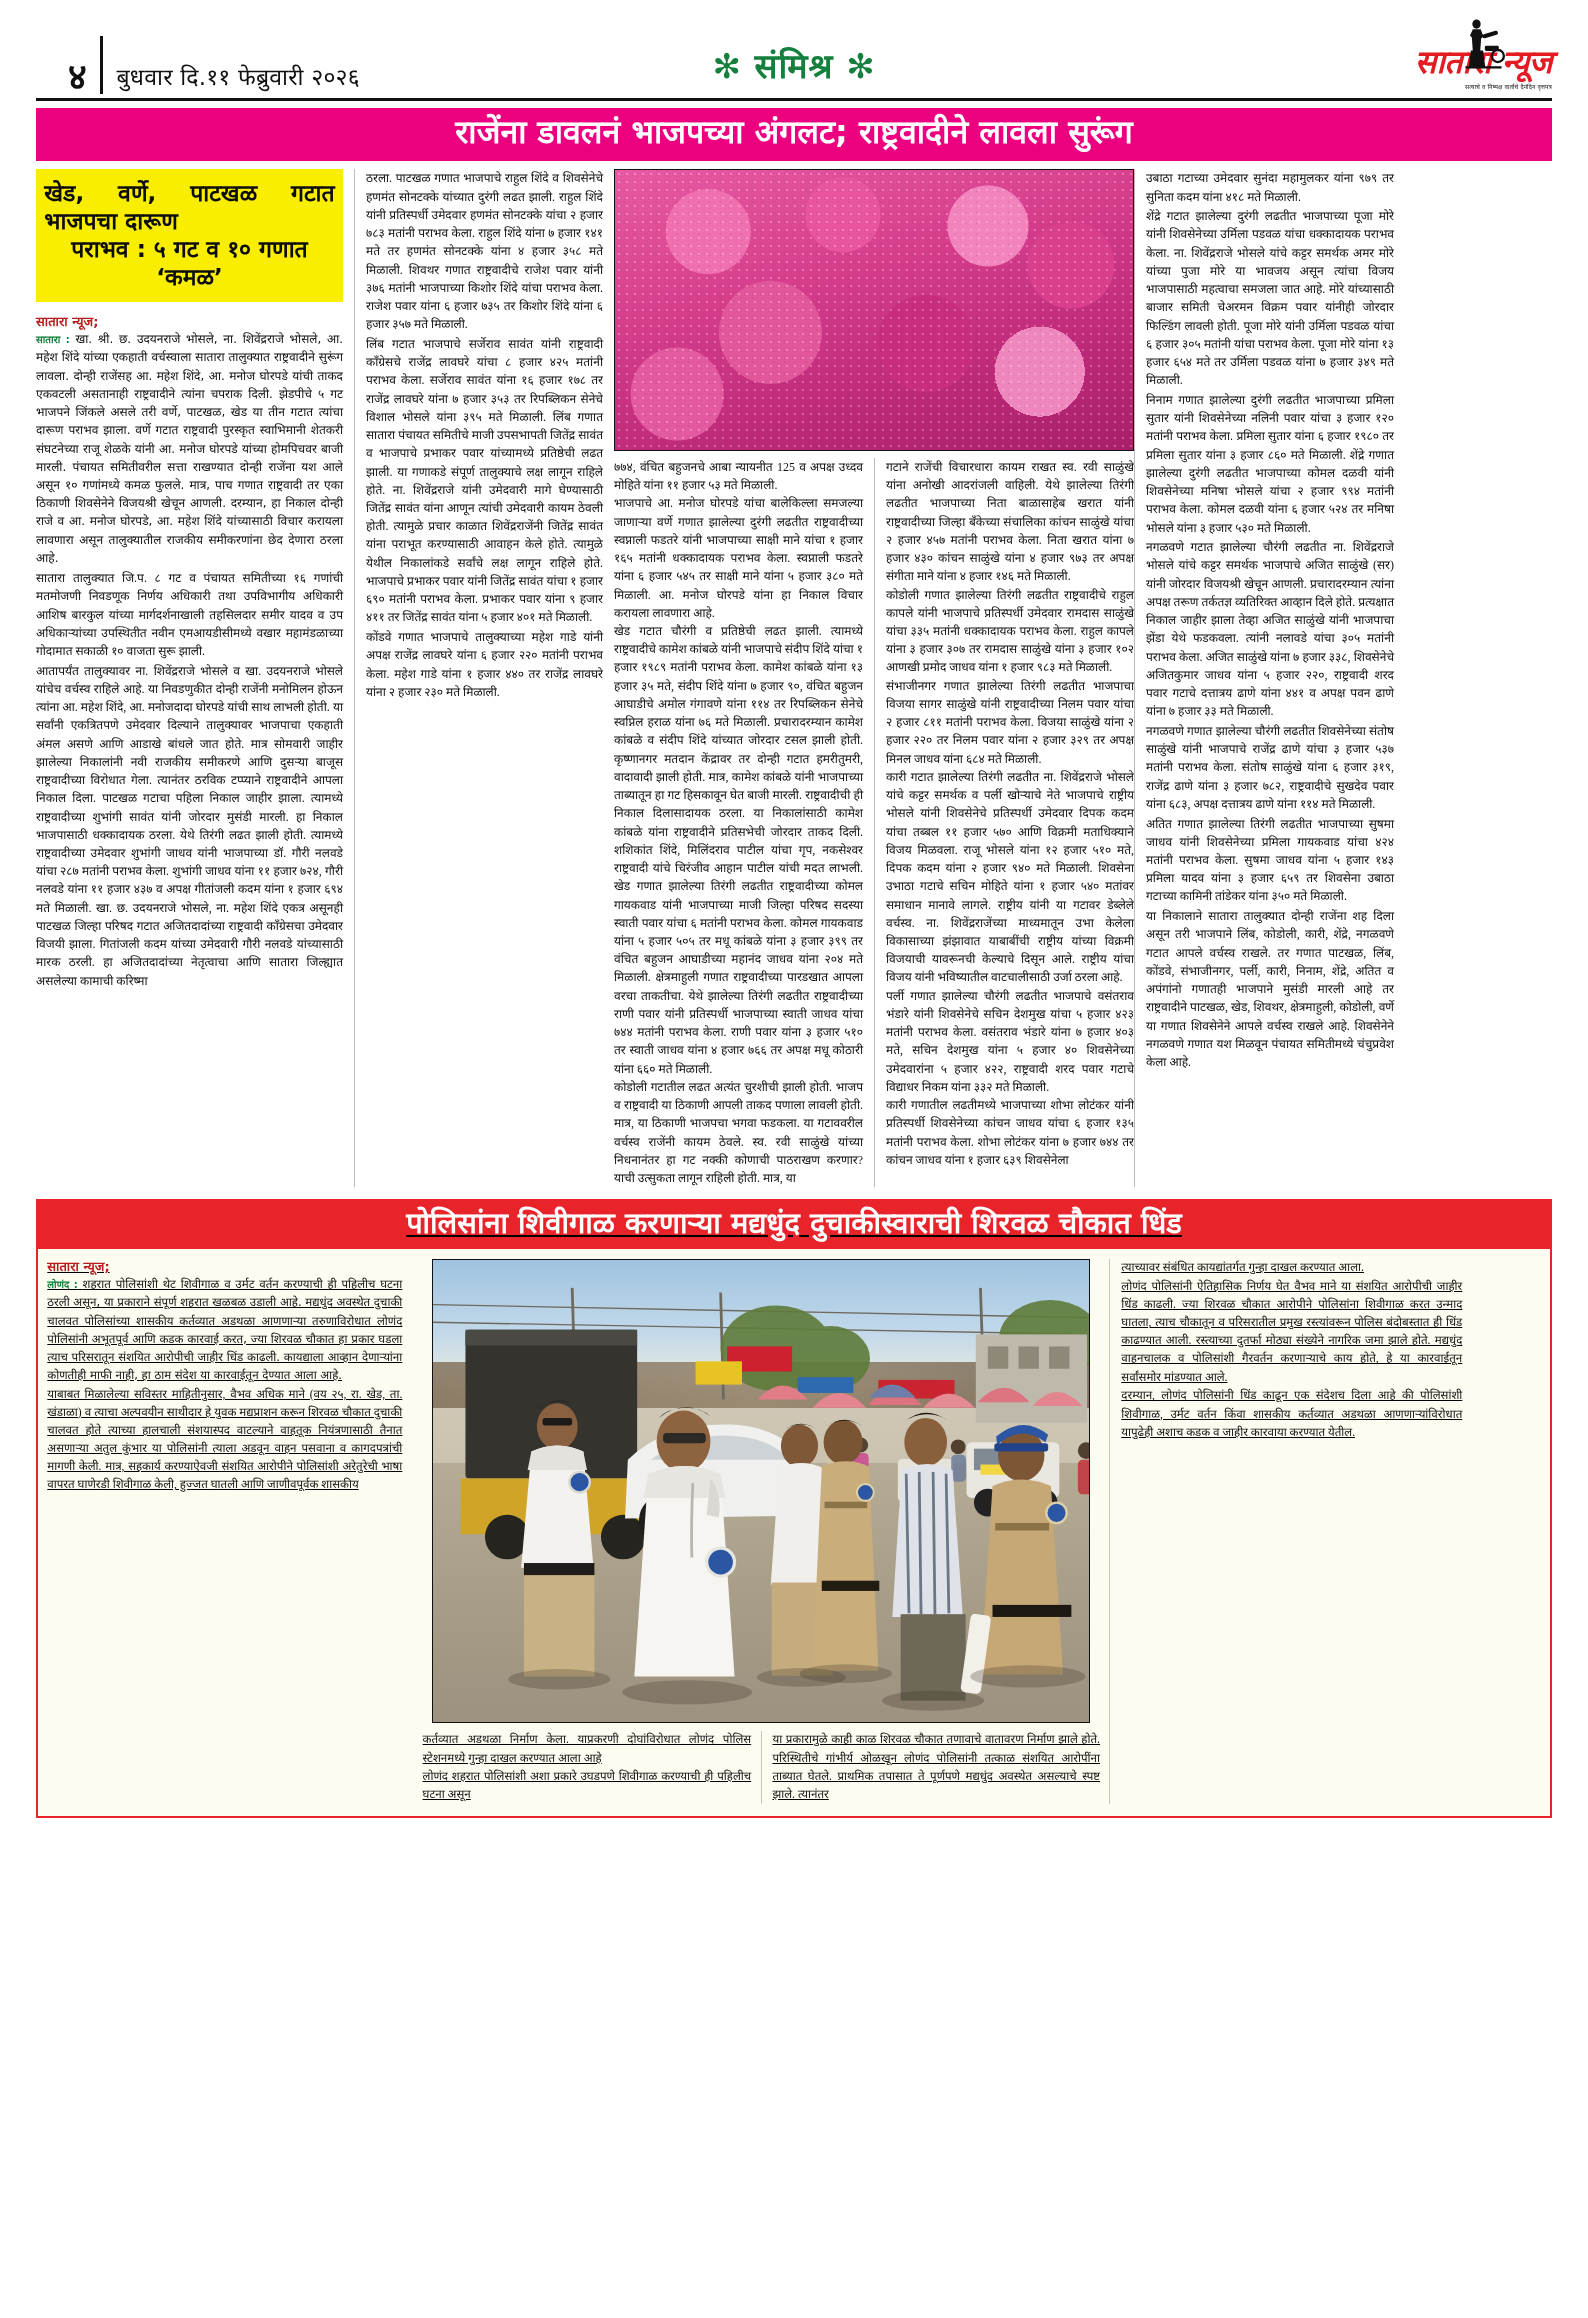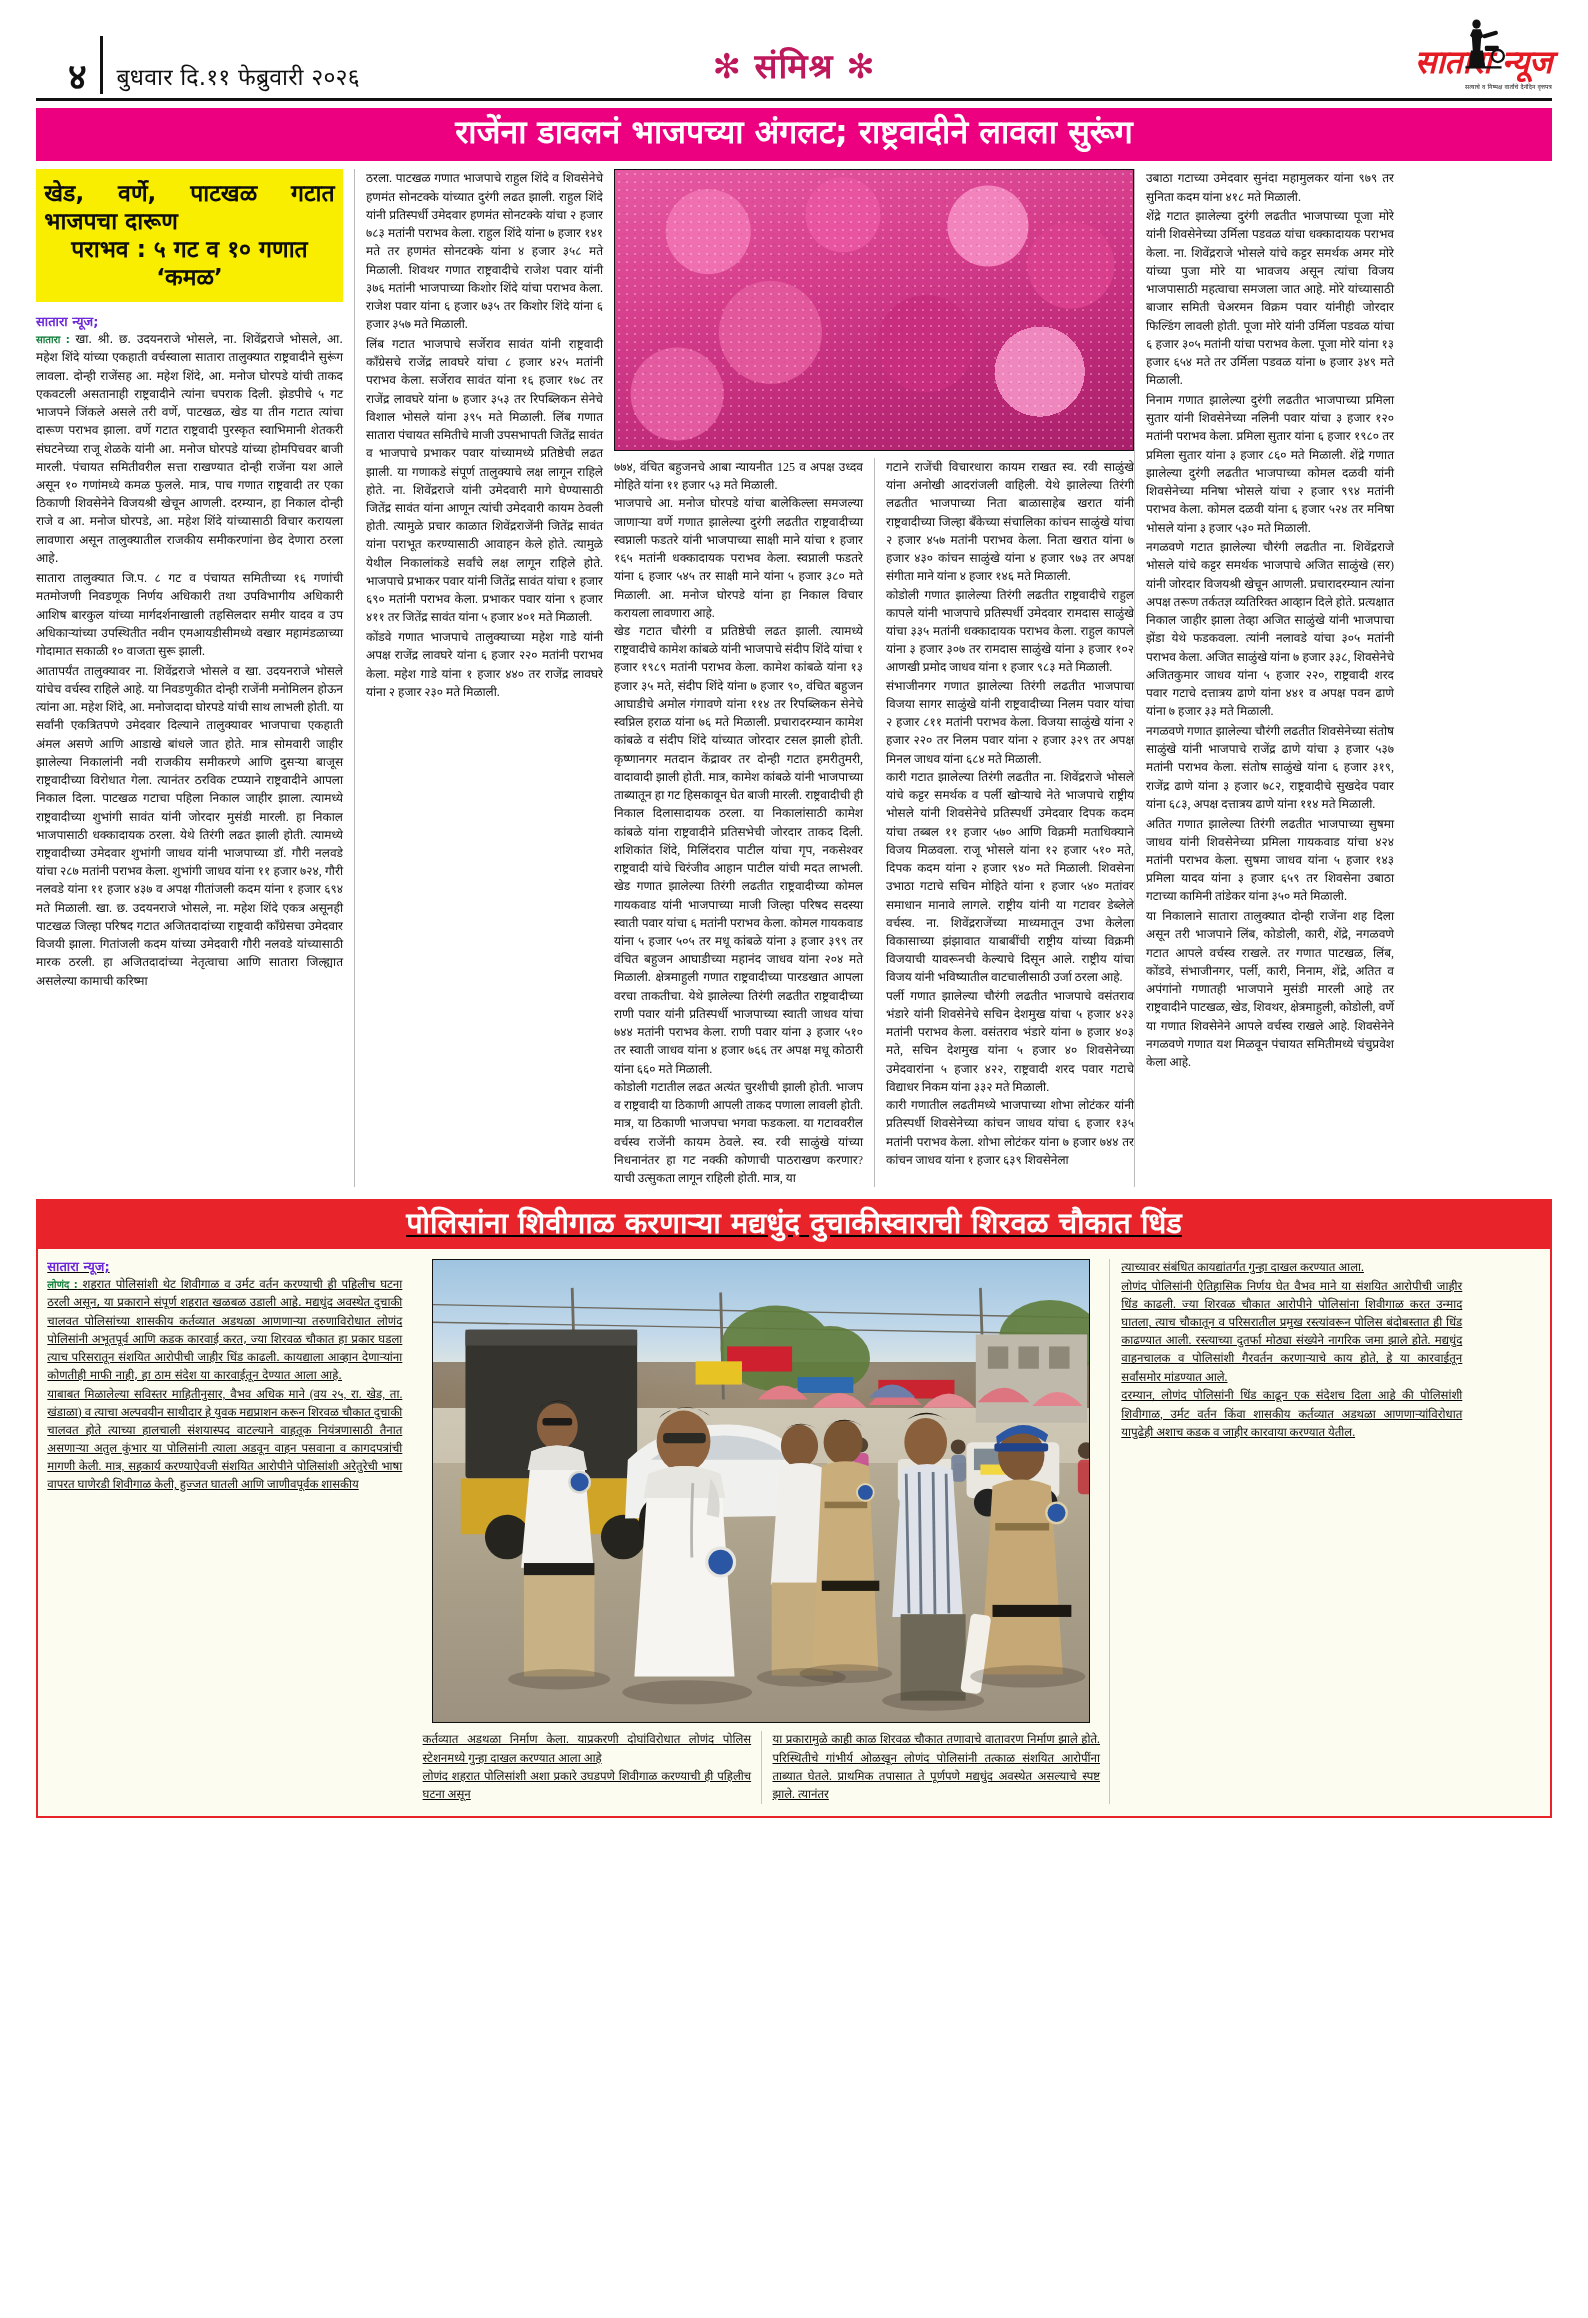--- a/index.html
+++ b/index.html
@@ -28,21 +28,21 @@
   .mh-divider { width: 2.8px; background: #111; height: 58px; margin-bottom: 3.7px; }
   .mh-date {
     font-size: 23px; color: #111; padding: 0 0 6.5px 14px;
     font-family: "DejaVu Sans", sans-serif; letter-spacing: 0.2px;
   }
   .mh-center {
     position: absolute; left: 0; right: 0; bottom: 10.2px;
     text-align: center; pointer-events: none;
   }
   .mh-center span {
-    font-size: 34px; font-weight: 700; color: #be185d;
+    font-size: 34px; font-weight: 700; color: #15803d;
     font-family: "DejaVu Sans", sans-serif; letter-spacing: 0.9px;
   }
   .mh-right {
     position: absolute; right: 36px; bottom: 7.4px;
     text-align: right; width: 288px;
   }
   .logo-wrap { position: relative; display: inline-block; }
   .logo-text {
     font-size: 32px; font-weight: 700; color: #e41b23;
     font-family: "DejaVu Sans", sans-serif;
@@ -81,21 +81,21 @@
     background: #faee00; padding: 9.3px 8.3px 11px 8.3px;
     font-family: "DejaVu Sans", sans-serif;
     font-weight: 700; font-size: 23px; line-height: 1.22;
     color: #0d0d0d; margin-bottom: 12px;
   }
   .yellow-box .yl { display: block; }
   .yellow-box .yl2 { text-align: center; }
 
   .byline { font-family: "DejaVu Sans", sans-serif; margin-bottom: 1.9px; }
   .byline .bl-src {
-    display: block; color: #6d28d9; font-weight: 700; font-size: 13px;
+    display: block; color: #b91c1c; font-weight: 700; font-size: 13px;
     line-height: 1.25;
   }
   .byline .bl-place { color: #15803d; font-weight: 700; font-size: 10px; }
 
   .photo-slot {
     width: 520px; border: 1.9px solid #111; overflow: hidden;
     position: relative; margin-bottom: 6.5px;
   }
   .photo-crowd { width: 100%; height: 280px; display: block; }
   .c2plus { display: flex; flex-direction: column; }

